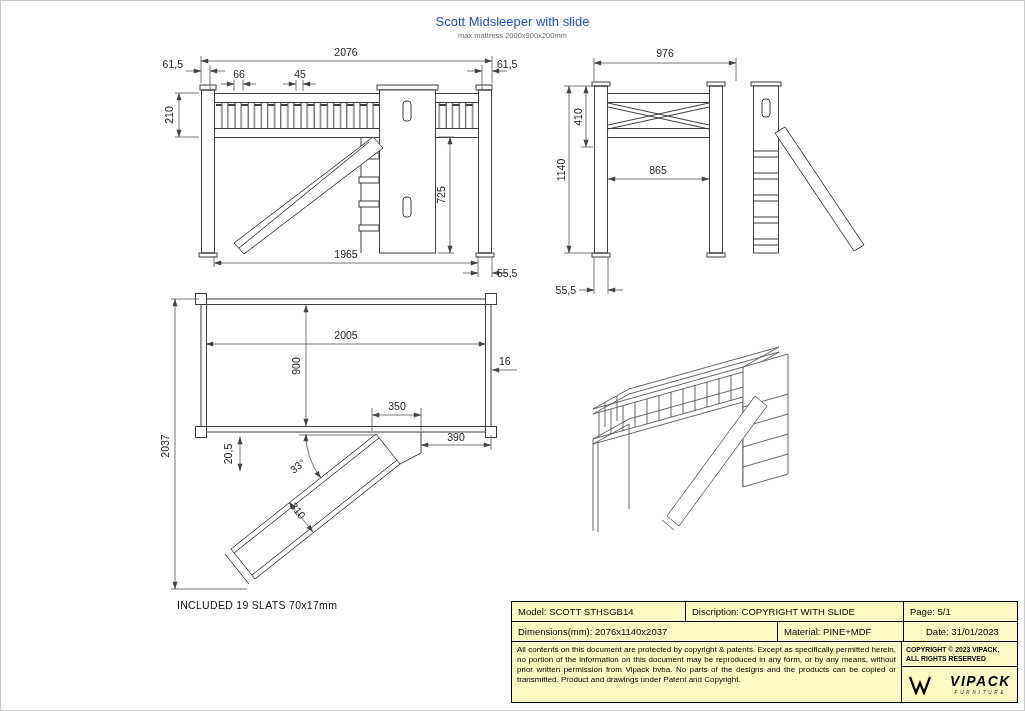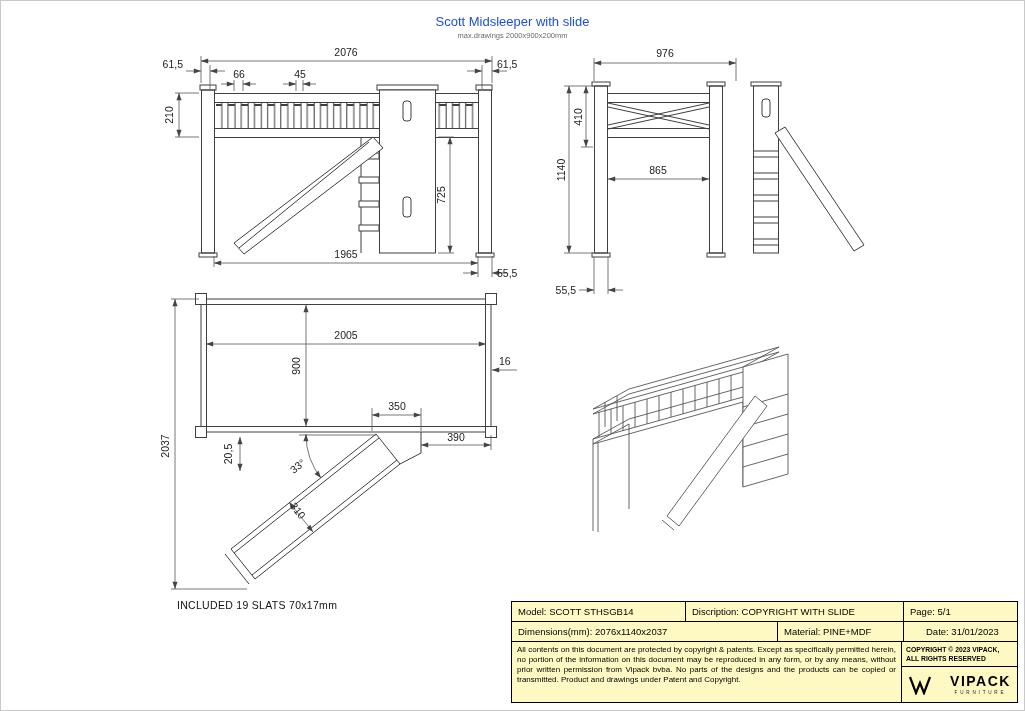--- a/index.html
+++ b/index.html
@@ -17,32 +17,32 @@
   .tb-row { display:flex; border-top:1px solid #000; align-items:stretch; }
   .tb-row:first-child { border-top:none; }
   .tb-cell { padding:4px 6px; border-left:1px solid #000; white-space:nowrap; overflow:hidden; }
   .tb-cell:first-child { border-left:none; }
   .r1 .c1 { width:173px; } .r1 .c2 { width:218px; } .r1 .c3 { flex:1; }
   .r2 .c1 { width:265px; } .r2 .c2 { width:126px; } .r2 .c3 { flex:1;padding-left:22px; }
   .r3 { height:61px; }
   .legal { flex:1; white-space:normal; font-size:8px; line-height:1.25; text-align:justify; padding:3px 5px; }
   .tb-right { width:116px; border-left:1px solid #000; display:flex; flex-direction:column; }
   .copyright { font-size:6.8px; font-weight:bold; padding:3px 4px; border-bottom:1px solid #000; line-height:1.35; white-space:normal; }
-  .logo-cell { flex:1; display:flex; align-items:center; justify-content:center; gap:18px; padding:2px; }
+  .logo-cell { flex:1; display:flex; align-items:center; justify-content:center; gap:18px; padding:2px;font-style:italic; }
   .logo-text { display:flex; flex-direction:column; align-items:center; }
   .brand { font-weight:bold; font-size:14px; letter-spacing:1.5px; line-height:1; color:#000; }
   .brand-sub { font-size:4.6px; letter-spacing:2.8px; margin-top:2px; color:#222; }
 </style>
 </head>
 <body>
 
 <div class="sheet">
 
   <div class="page-title">Scott Midsleeper with slide</div>
-  <div class="page-subtitle">max.drawings 2000x900x200mm</div>
+  <div class="page-subtitle">max.mattress 2000x900x200mm</div>
 
   <svg class="drawing" width="1025" height="600" viewBox="0 0 1025 600">
     <defs>
       <marker id="ar" viewBox="0 0 10 8" refX="9.5" refY="4" markerWidth="10" markerHeight="8" orient="auto-start-reverse">
         <path d="M0.5,0.8 L9.5,4 L0.5,7.2 z" fill="#444"></path>
       </marker>
       <pattern id="slatpat" width="13.2" height="26" patternUnits="userSpaceOnUse">
         <rect x="2.6" y="0.5" width="7" height="25" fill="none" stroke="#3f3f3f"></rect>
       </pattern>
     </defs>

